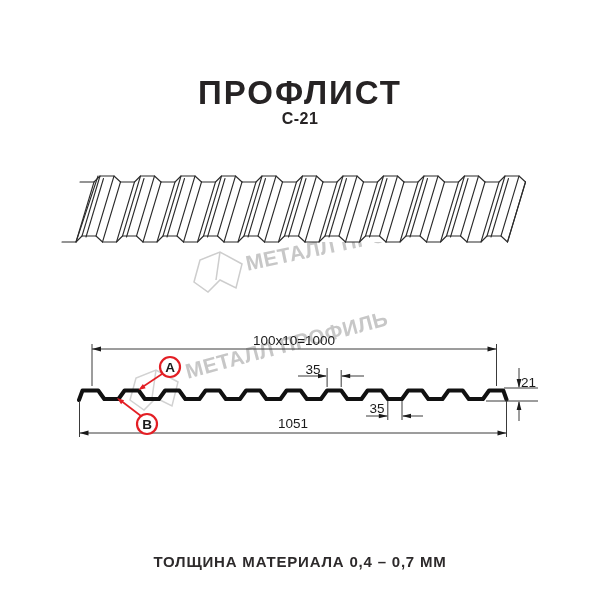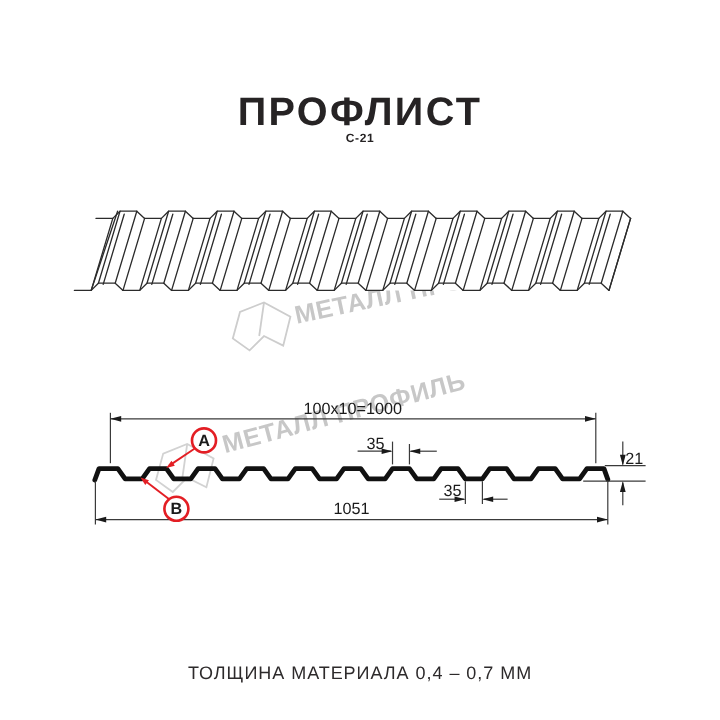--- a/index.html
+++ b/index.html
@@ -1,23 +1,23 @@
 <!DOCTYPE html>
 <html><head>
 <meta charset="utf-8">
 <style>
   html,body{margin:0;padding:0;background:#fff;}
   #stage{position:relative;width:600px;height:600px;background:#fff;overflow:hidden;
          font-family:"Liberation Sans",sans-serif;margin-top:24px;}
   .abs{position:absolute;}
   #title{left:0;right:0;top:50px;text-align:center;font-size:33px;font-weight:700;
          letter-spacing:2px;color:#262324;z-index:6;}
-  #subtitle{left:0;right:0;top:86px;text-align:center;font-size:10px;font-weight:700;
+  #subtitle{left:0;right:0;top:86px;text-align:center;font-size:16px;font-weight:700;
             letter-spacing:.5px;color:#262324;z-index:6;}
-  #footer-note{left:0;right:0;top:529px;text-align:center;font-size:15px;font-weight:400;
+  #footer-note{left:0;right:0;top:529px;text-align:center;font-size:15px;font-weight:700;
                letter-spacing:.8px;color:#2d2a2b;z-index:6;}
   .wm-text{font-size:21px;font-weight:700;letter-spacing:.5px;color:#c7c7c7;white-space:nowrap;}
   #wm1-text{left:246px;top:228px;transform:rotate(-12deg);transform-origin:0 50%;z-index:1;}
   #wm2-text{left:186px;top:336px;transform:rotate(-15deg);transform-origin:0 50%;z-index:3;}
   #wm1-logo{left:190px;top:226px;z-index:1;}
   #wm2-logo{left:126px;top:344px;z-index:3;}
   #sheet3d{left:0;top:0;z-index:2;}
   #section-diagram{left:0;top:0;z-index:4;}
   svg{display:block;}
   svg text{font-family:"Liberation Sans",sans-serif;fill:#1a1a1a;font-size:13.5px;}

